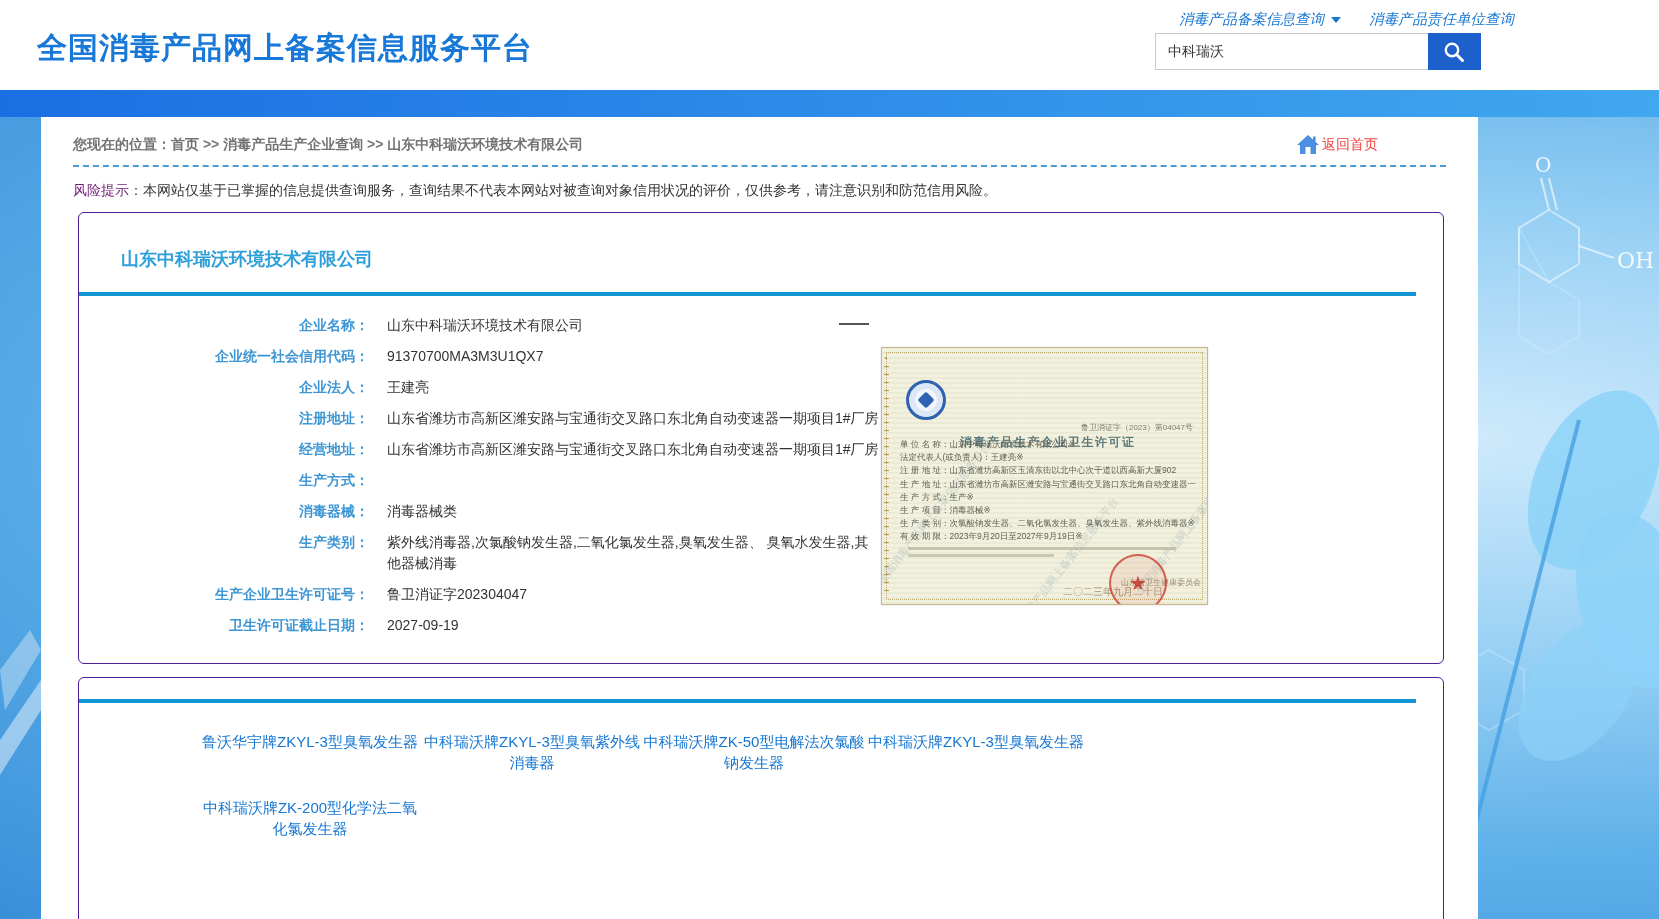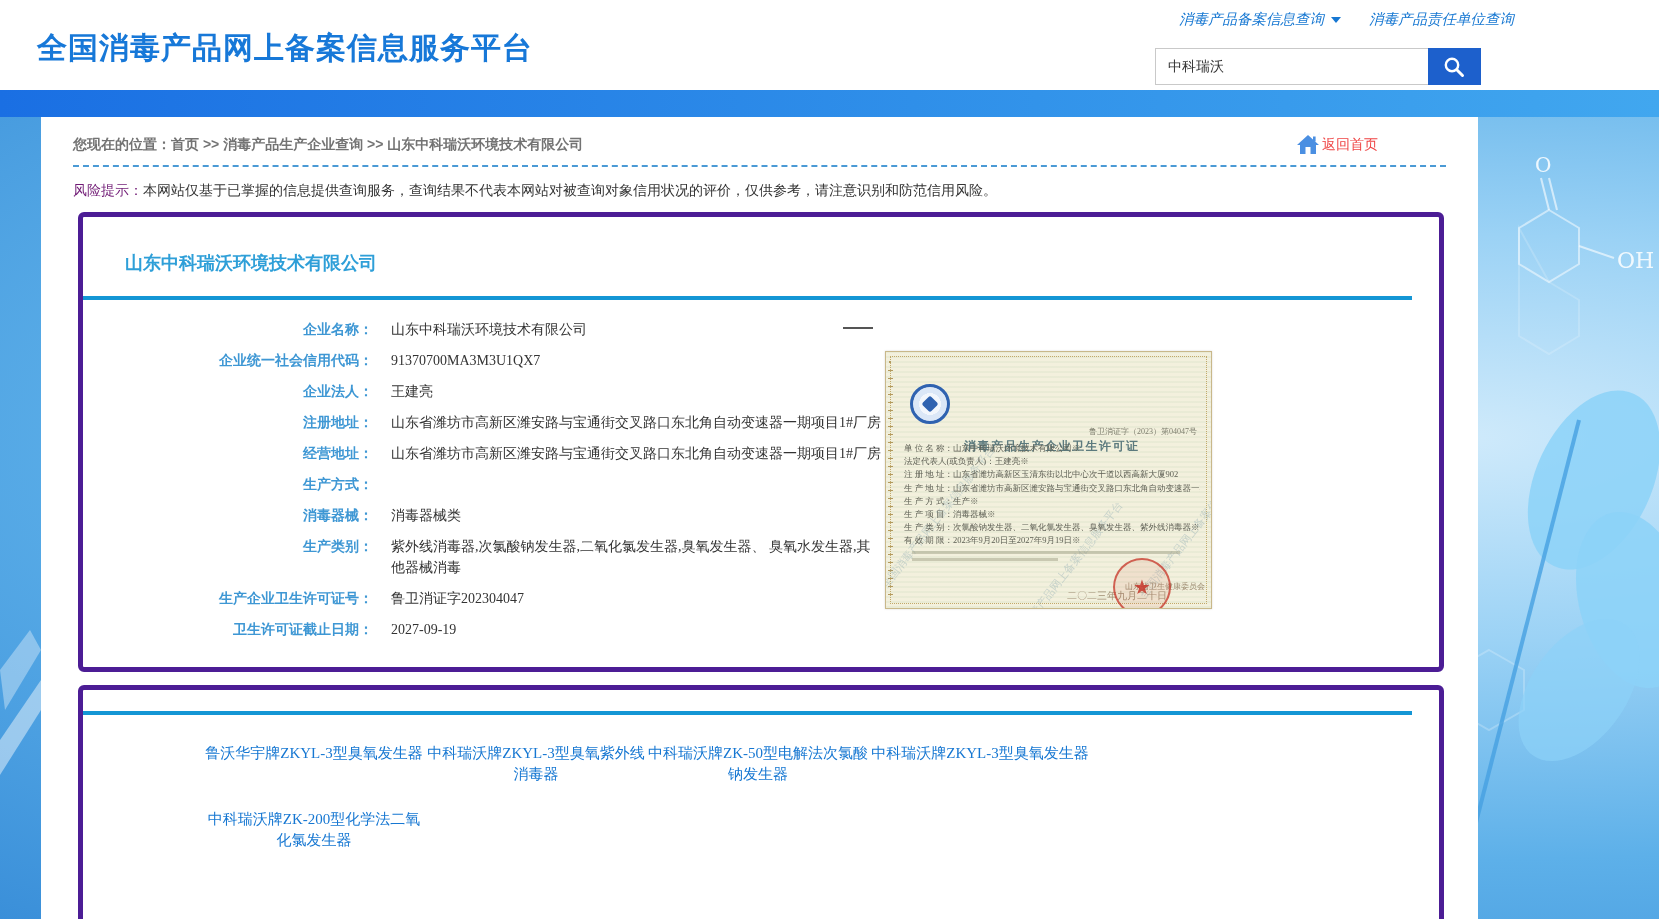--- a/index.html
+++ b/index.html
@@ -24,21 +24,21 @@
     position:absolute; left:37px; top:28px; margin:0;
     font-size:30px; font-weight:bold; color:#1778d8; letter-spacing:1px;
   }
   .header-right { position:absolute; right:145px; top:10px; }
   .top-nav { text-align:right; font-size:14.5px; }
   .nav-link { color:#1677d2; text-decoration:none; cursor:pointer; margin-left:24px; white-space:nowrap;font-style:italic; }
   .caret {
     display:inline-block; width:0; height:0; margin-left:7px; vertical-align:middle;
     border-left:5px solid transparent; border-right:5px solid transparent; border-top:6px solid #1677d2;
   }
-  .search-row { margin-top:19px; display:flex; }
+  .search-row { margin-top:4px; display:flex; }
   .search-input {
     width:273px; height:37px; border:1px solid #c9c9c9; border-right:none;
     font-size:14px; color:#333; padding:0 12px; outline:none;
     font-family:"Liberation Sans","DejaVu Sans",sans-serif;
   }
   .search-btn {
     width:53px; height:37px; background:#1d60cc; border:none; cursor:pointer;
     display:flex; align-items:center; justify-content:center; padding:0;
   }
   
@@ -57,21 +57,21 @@
   }
   .breadcrumb { font-size:14px; font-weight:bold; color:#737373; }
   .back-home { font-size:14px; color:#ef4444; text-decoration:none; cursor:pointer; display:flex; align-items:center; }
   .back-home svg { margin-right:3px; }
   .dashed { margin:11px 32px 0 32px; border-top:2px dashed #4a9ad5; height:0; }
   .risk { margin:15px 32px 0 32px; font-size:14px; color:#333; }
   .risk-label { color:#701a75; }
   
   .card {
     position:relative; margin:12px 34px 0 37px;
-    border:5px solid #4c1d95; border-radius:6px; background:#fff;font-family:Liberation Serif, serif;
+    border:1px solid #4c1d95; border-radius:6px; background:#fff;
   }
   .card-title { margin:34px 0 0 42px; font-size:18px; font-weight:bold; color:#2e9fd8; }
   .blue-line { height:4px; background:#1496d5; margin:21px 27px 0 0; }
   .fields { margin-top:14px; padding-bottom:22px; }
   .field-row { display:flex; padding:5px 0; font-size:14px; line-height:21px; }
   .f-label { width:290px; text-align:right; color:#3e97d4; font-weight:bold; flex:none; }
   .f-value { margin-left:18px; max-width:492px; color:#333; min-height:21px; }
   .cert-dash { position:absolute; left:760px; top:110px; width:30px; height:2px; background:#555; }
   
   .certificate {

